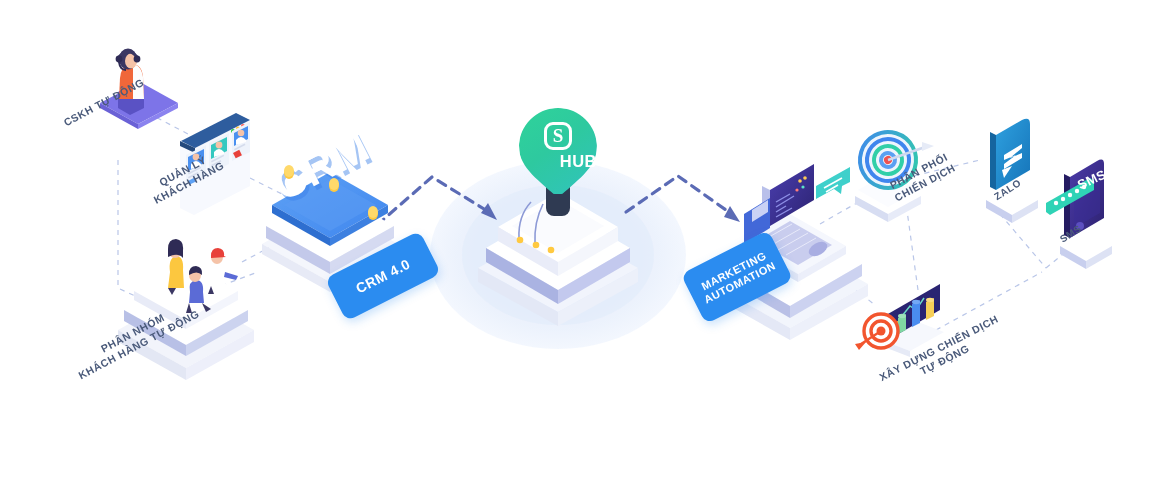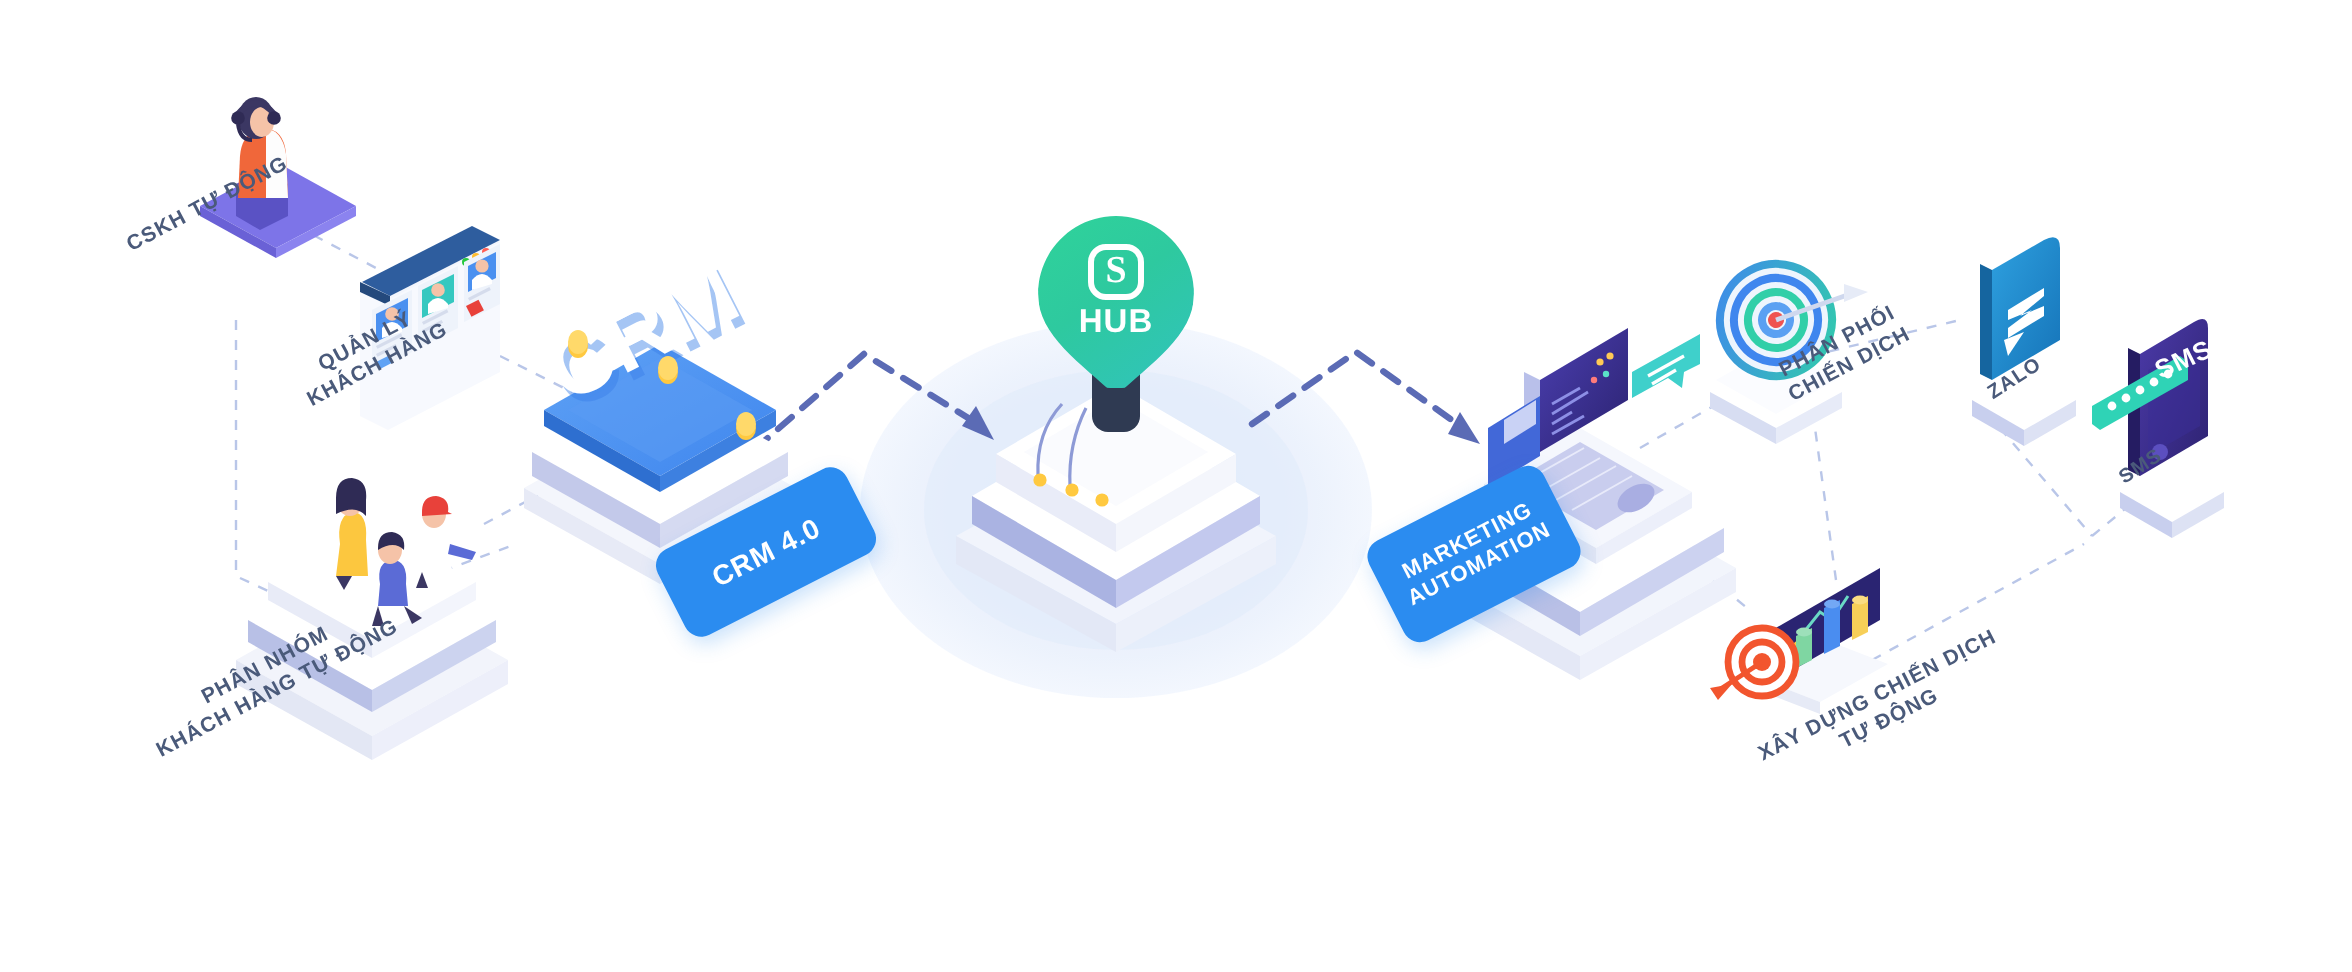--- a/index.html
+++ b/index.html
@@ -57,21 +57,21 @@
     clip-path: path("M39 0 C60.5 0 78 17.5 78 39 C78 60 56 74 39 90 C22 74 0 60 0 39 C0 17.5 17.5 0 39 0 Z");
   }
   #hub-s-mark {
     position:absolute; left:25px; top:14px; width:28px; height:28px;
     border:3.2px solid #fff; border-radius:9px;
     display:flex; align-items:center; justify-content:center;
     color:#fff; font-size:19px; font-weight:700; font-family:"Liberation Serif", serif;
   }
   #hub-text {
     position:absolute; left:0; top:44px; width:78px;
-    text-align:center; color:#fff; font-size:16.5px; font-weight:700; letter-spacing:0.5px;
+    text-align:right; color:#fff; font-size:16.5px; font-weight:700; letter-spacing:0.5px;
   }
   #hub-stem {
     position:absolute; left:27px; top:76px; width:24px; height:32px;
     background:#2f3a52; border-radius:3px 3px 8px 8px;
   }
   #hub-stem-top {
     position:absolute; left:27px; top:73px; width:24px; height:9px;
     background:#25c7a4; border-radius:50%;
   }
 

